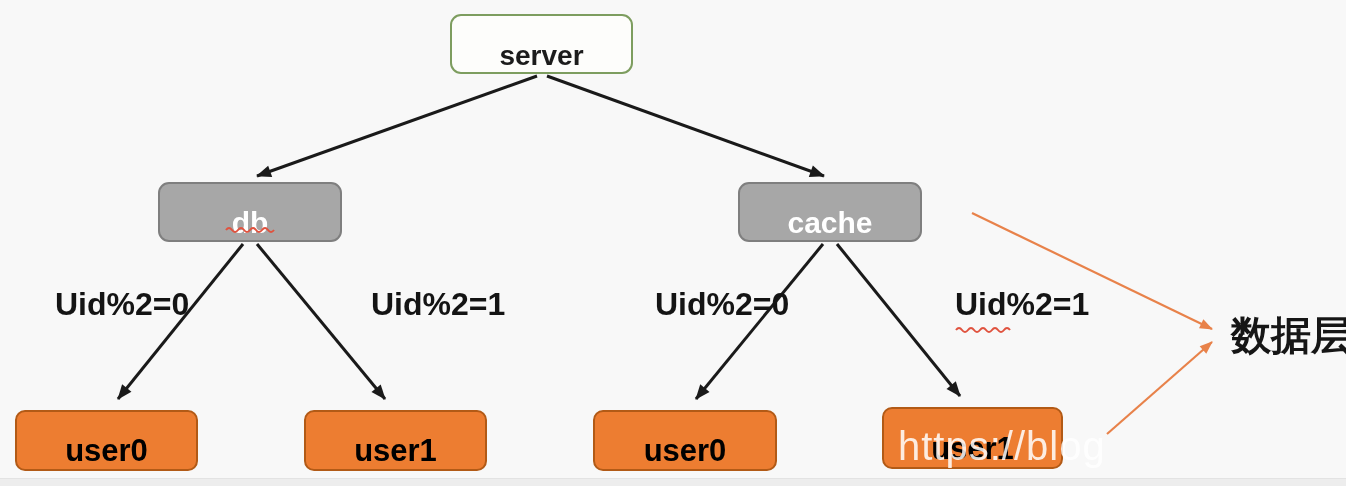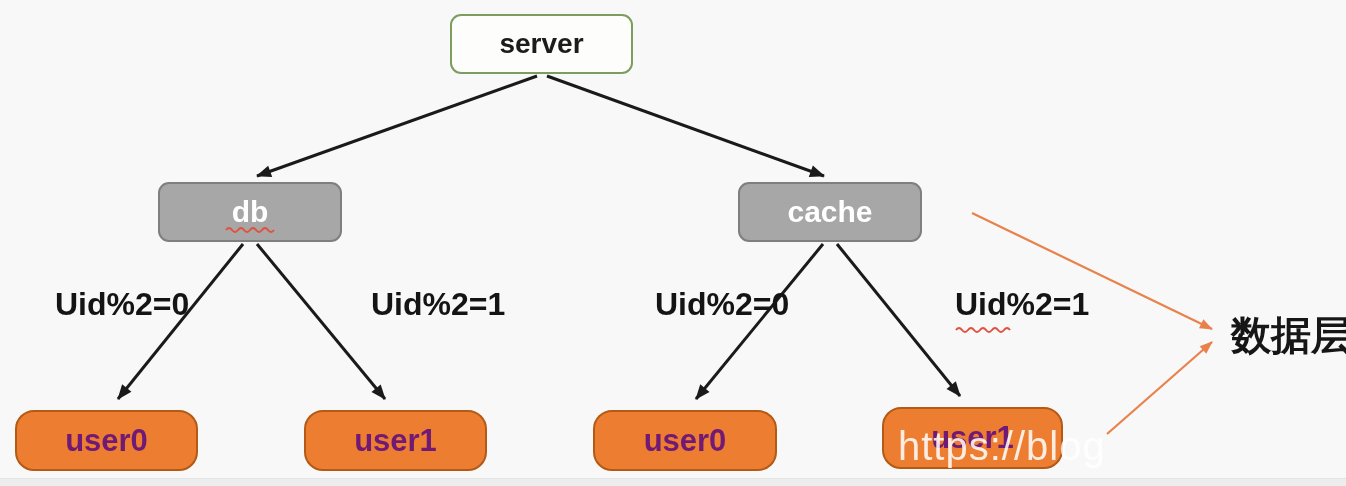--- a/index.html
+++ b/index.html
@@ -8,21 +8,21 @@
     position: relative;
     width: 1346px;
     height: 486px;
     overflow: hidden;
     background: #f8f8f8;
     font-family: "Liberation Sans", "DejaVu Sans", sans-serif;
   }
   .node {
     position: absolute;
     display: flex;
-    align-items: center;
+    align-items: flex-end;
     justify-content: center;
     border-radius: 11px;
     font-weight: bold;
   }
   .node-server {
     left: 450px; top: 14px; width: 183px; height: 60px;
     background: #fdfdfb;
     border: 2px solid #7d9d5f;
     color: #1c1c1c;
     font-size: 28px;
@@ -31,23 +31,23 @@
     background: #a7a7a7;
     border: 2px solid #7f7f7f;
     color: #ffffff;
     font-size: 30px;
   }
   .node-db    { left: 158px; top: 182px; width: 184px; height: 60px; }
   .node-cache { left: 738px; top: 182px; width: 184px; height: 60px; }
   .node-orange {
     background: #ed7d31;
     border: 2px solid #b25a16;
-    color: #701a75;
+    color: #000000;
     font-size: 31px;
-    border-radius: 19px;
+    border-radius: 10px;
   }
   .node-u1 { left: 15px;  top: 410px; width: 183px; height: 61px; }
   .node-u2 { left: 304px; top: 410px; width: 183px; height: 61px; }
   .node-u3 { left: 593px; top: 410px; width: 184px; height: 61px; }
   .node-u4 { left: 882px; top: 407px; width: 181px; height: 62px; }
   .edge-label {
     position: absolute;
     font-size: 32px;
     font-weight: bold;
     color: #141414;

